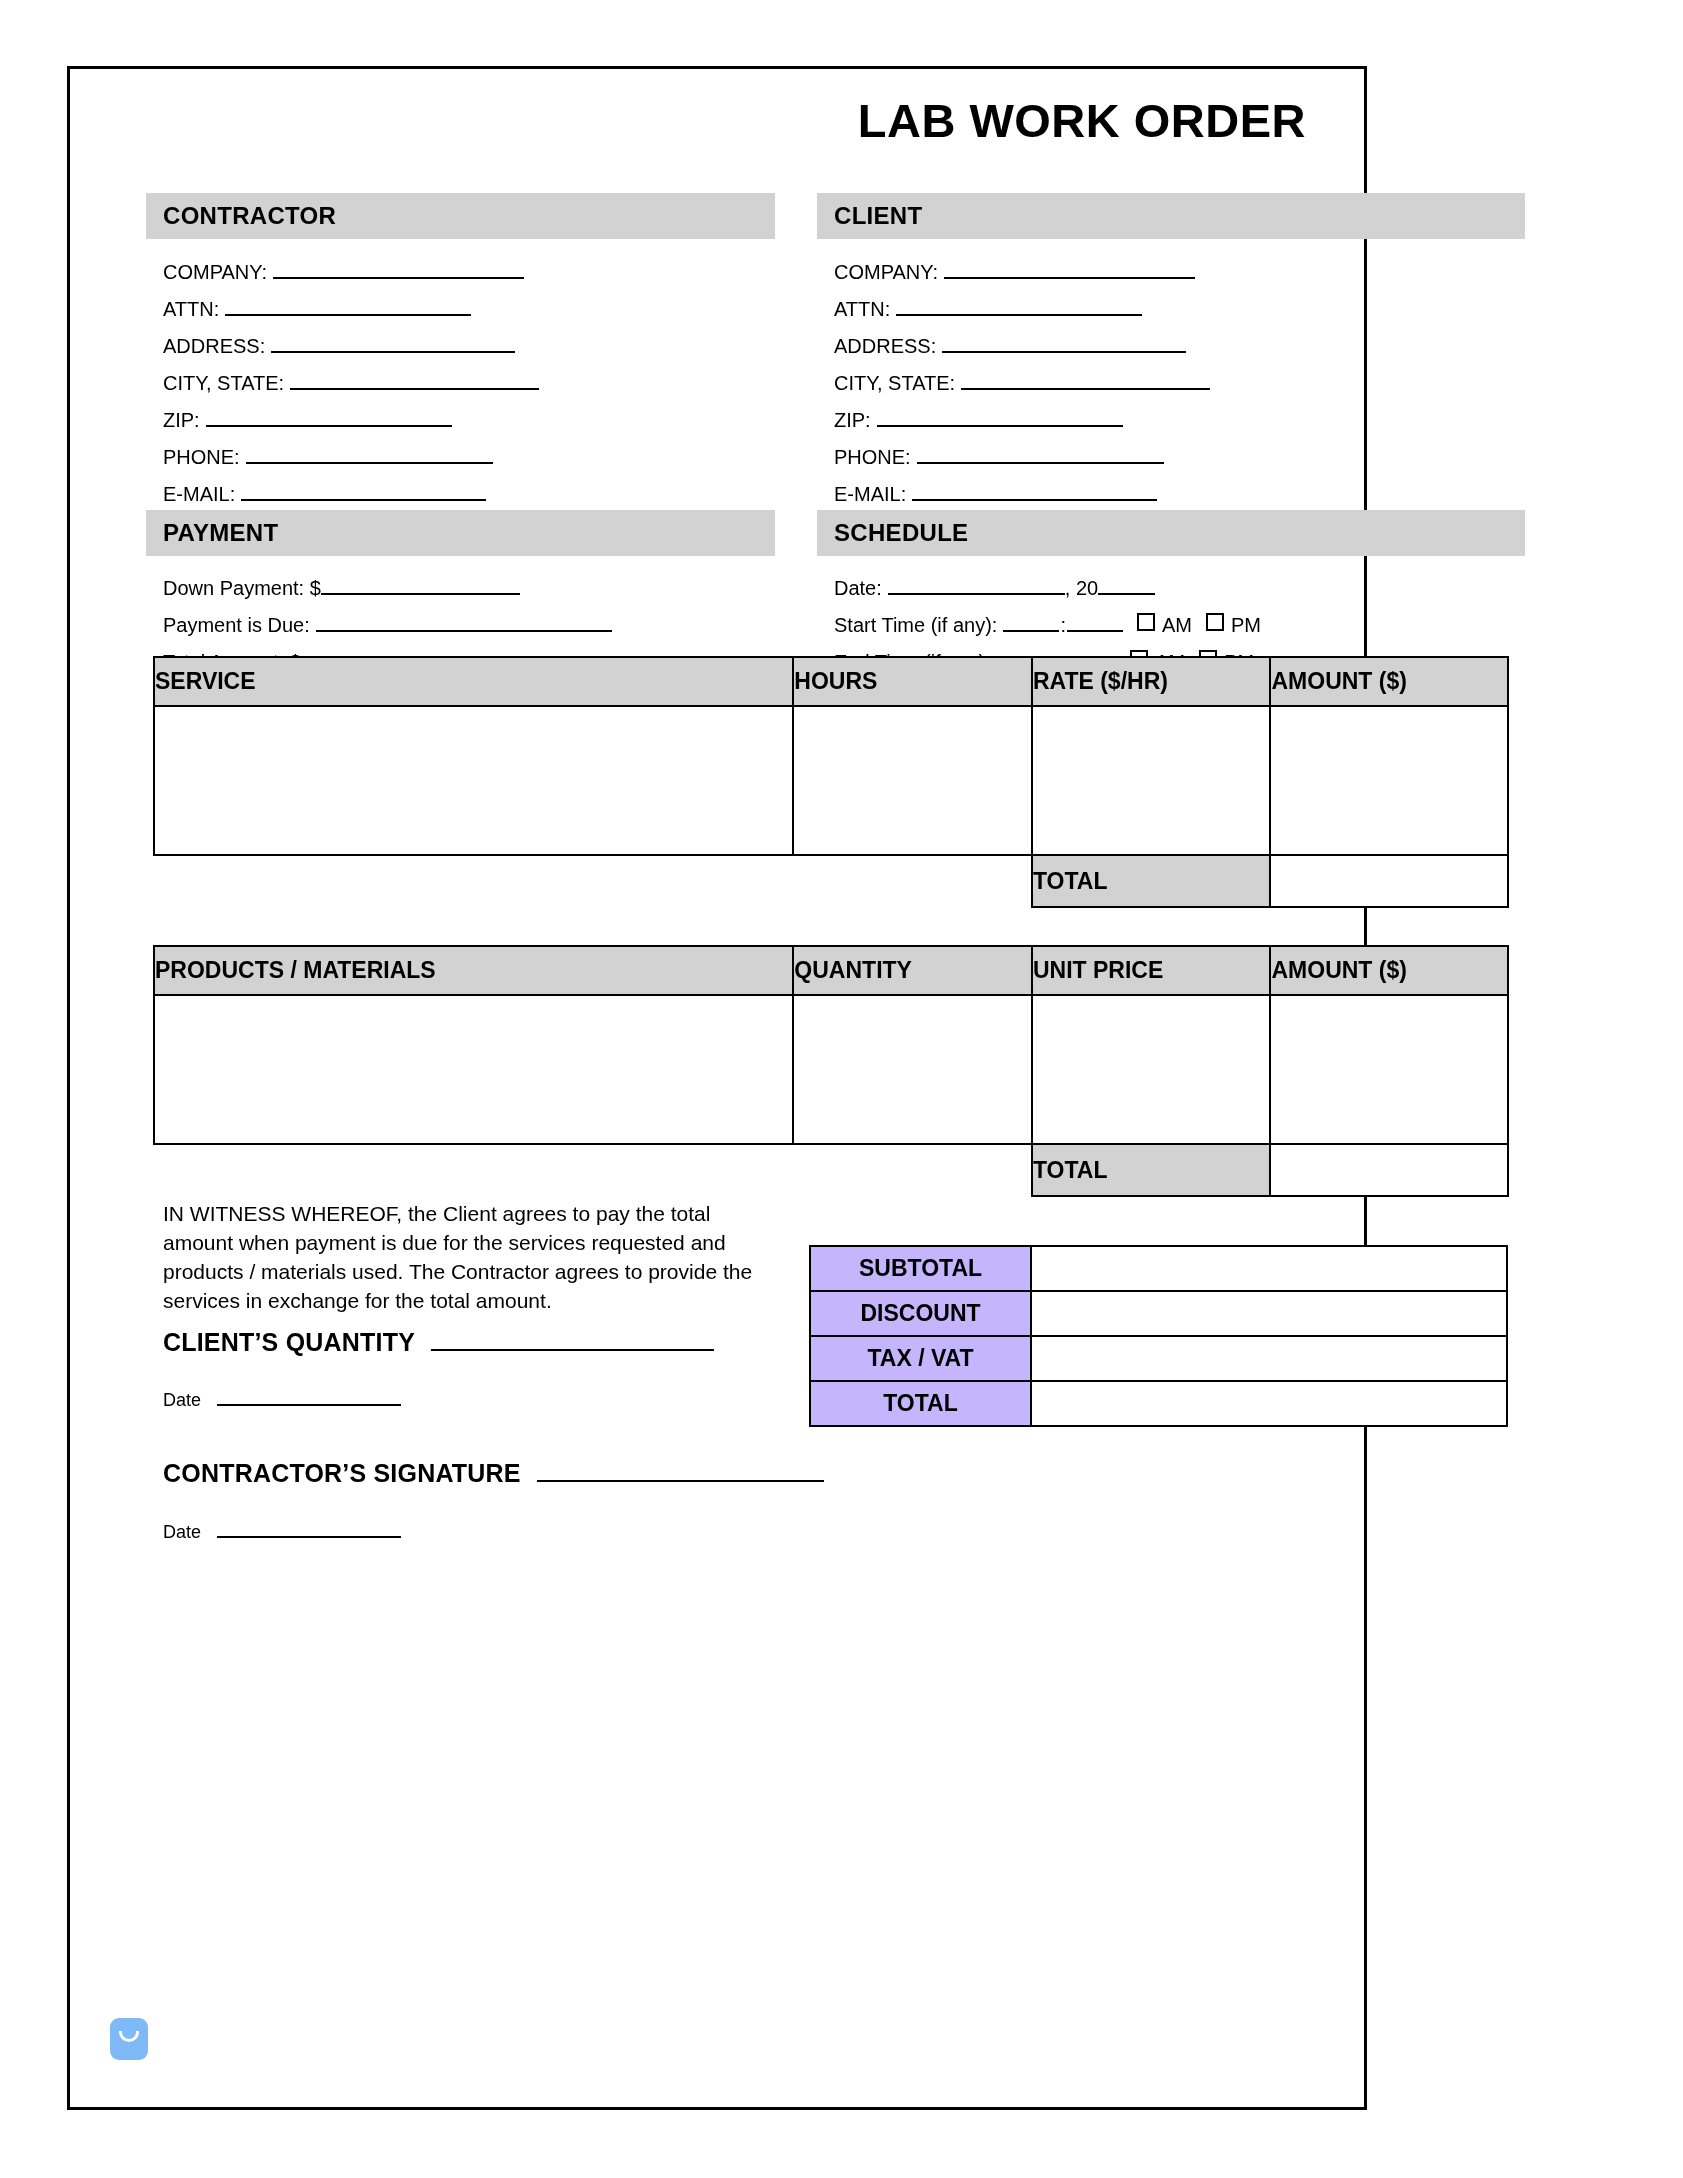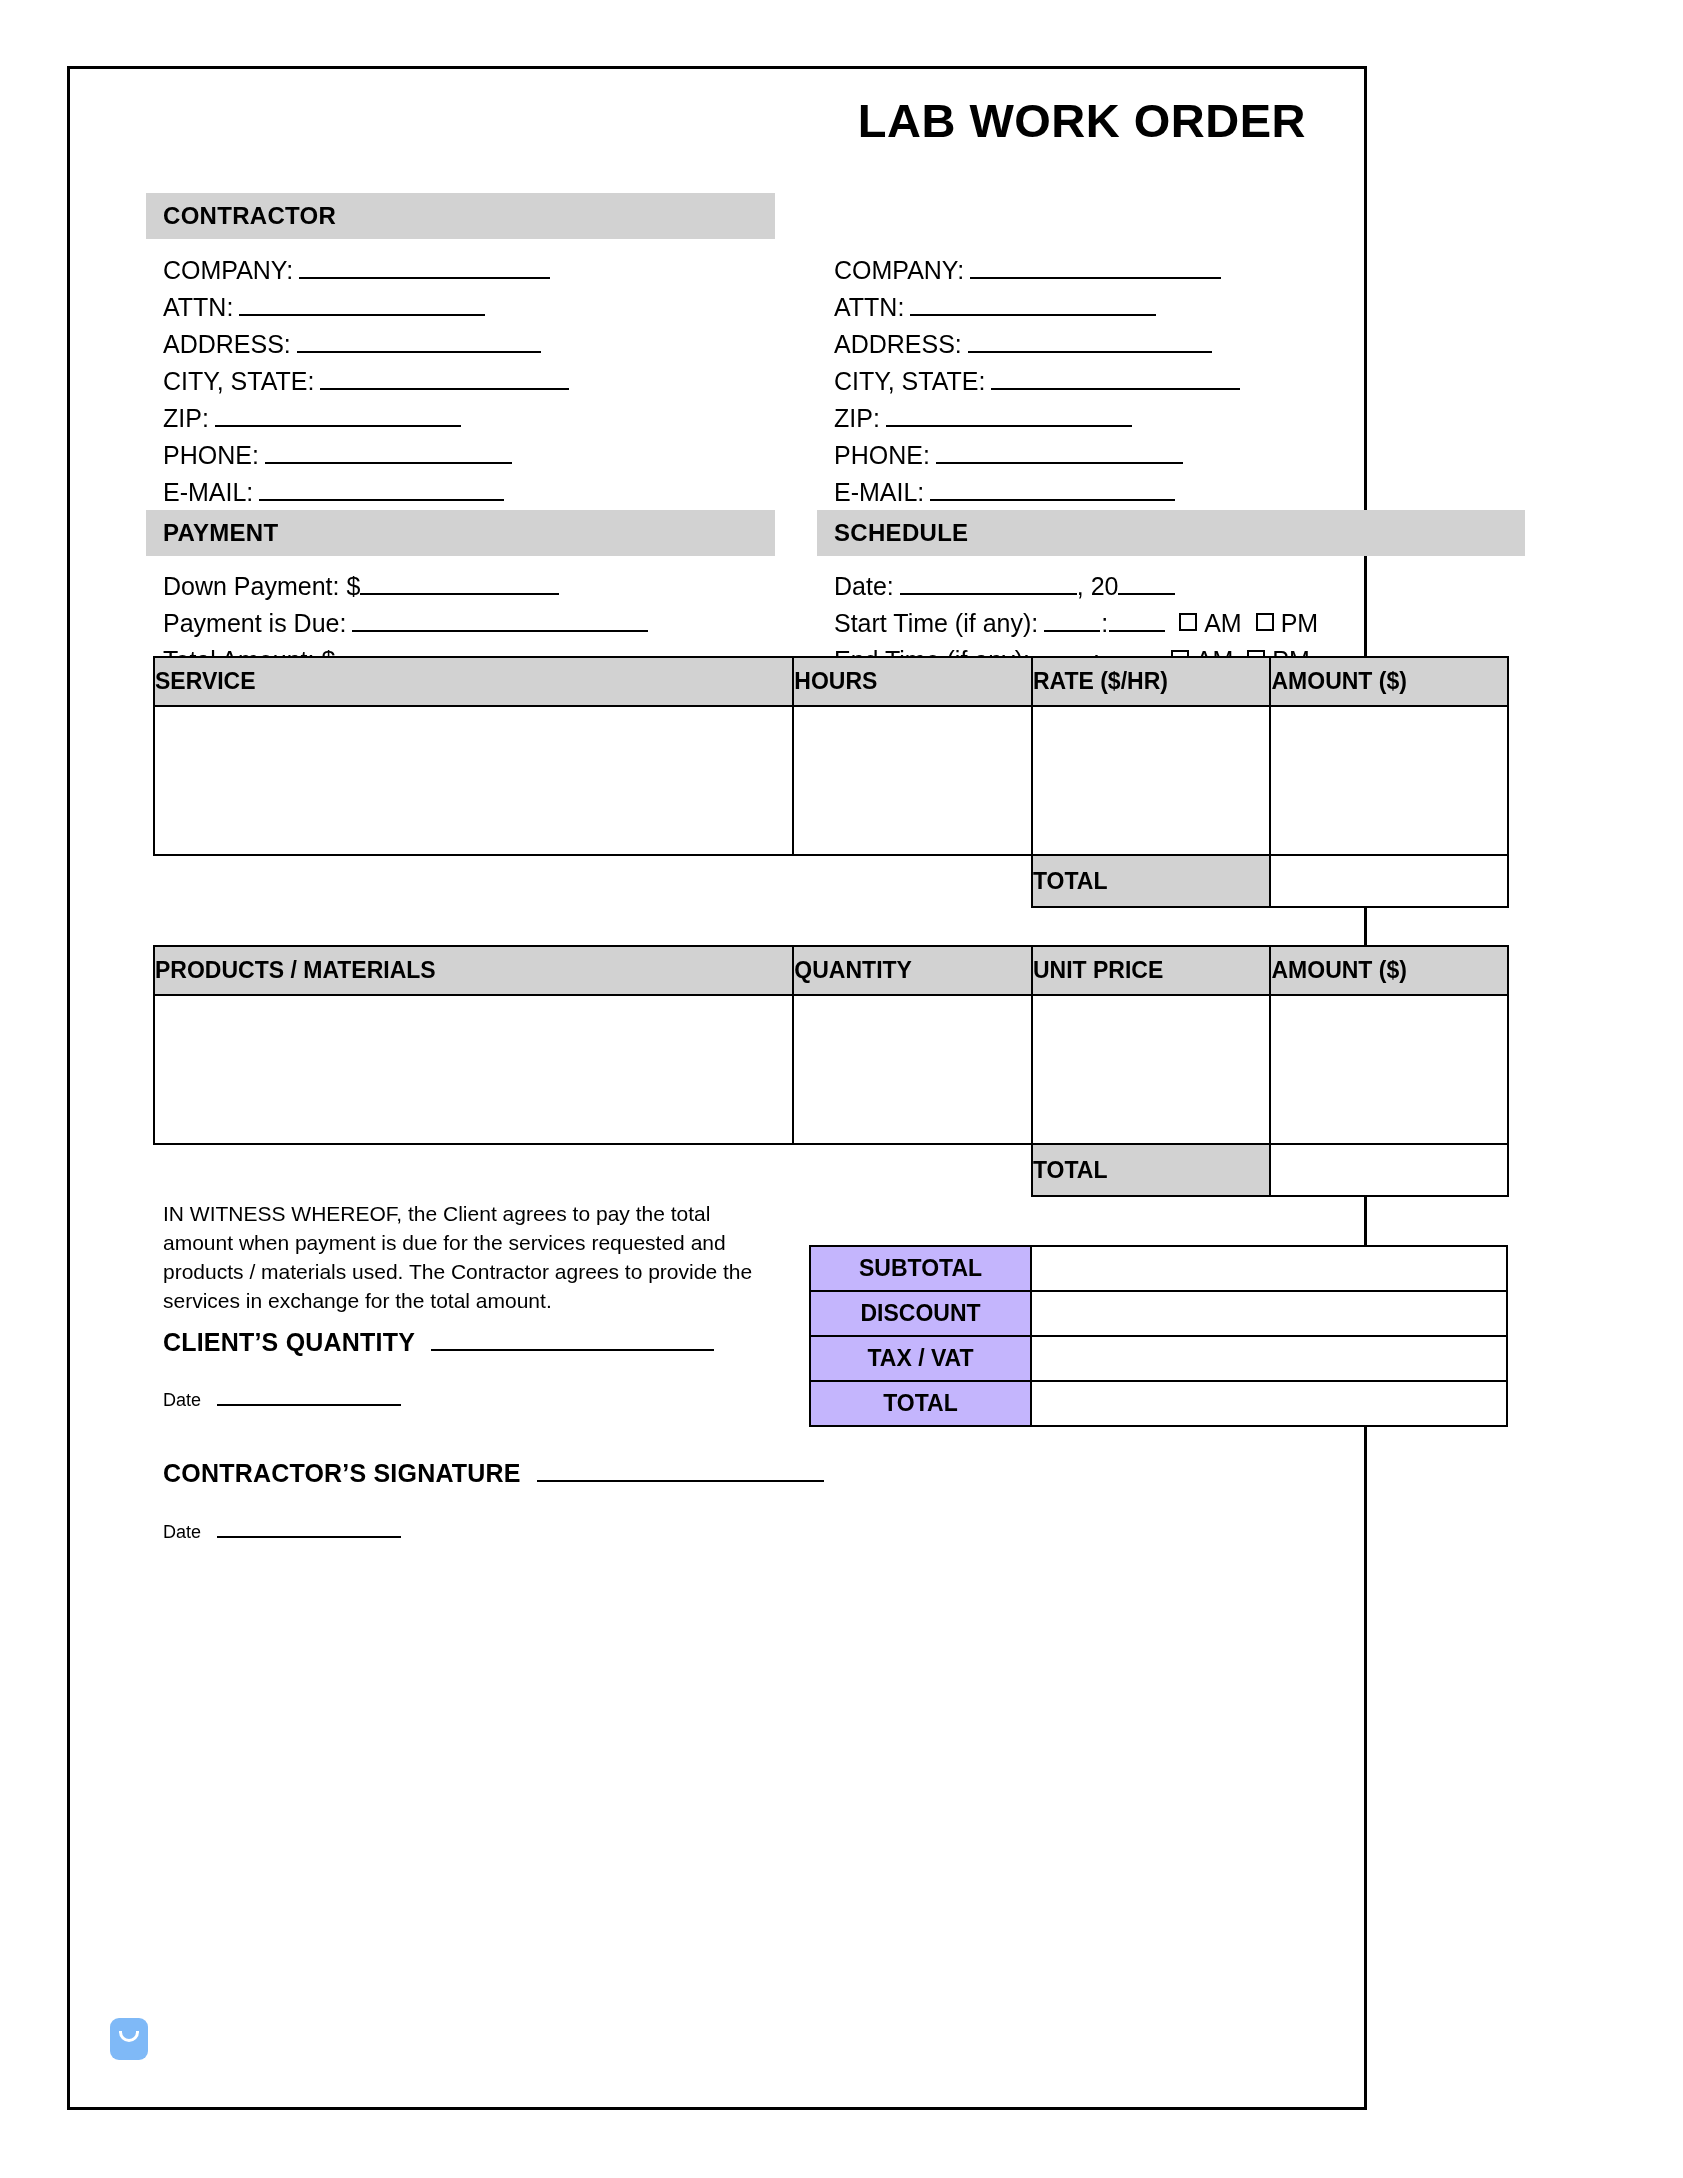--- a/index.html
+++ b/index.html
@@ -58,21 +58,21 @@
     letter-spacing: 0.3px;
   }
   .bar-contractor { left: 76px;  top: 124px; width: 629px; }
   .bar-client     { left: 747px; top: 124px; width: 708px; }
   .bar-payment    { left: 76px;  top: 441px; width: 629px; }
   .bar-schedule   { left: 747px; top: 441px; width: 708px; }
 
   
   .fieldcol {
     position: absolute;
-    font-size: 25px;
+    font-size: 20px;
   }
   .col-left  { left: 93px; }
   .col-right { left: 764px; }
 
   .fields-contractor, .fields-client { top: 185px; }
   .fields-payment, .fields-schedule  { top: 501px; }
 
   .frow {
     display: flex;
     align-items: baseline;
@@ -224,20 +224,21 @@
 </head>
 <body>
 
 <div class="page">
   <div class="inner">
 
     <div class="doc-title">LAB WORK ORDER</div>
 
     <div class="bar bar-contractor">CONTRACTOR</div>
 
+    <div class="bar bar-client">CLIENT</div>
 
     <div class="fieldcol col-left fields-contractor">
       <div class="frow">
         <span class="flabel">COMPANY:</span>
         <span class="fline w-company"></span>
       </div>
       <div class="frow">
         <span class="flabel">ATTN:</span>
         <span class="fline w-attn"></span>
       </div>

